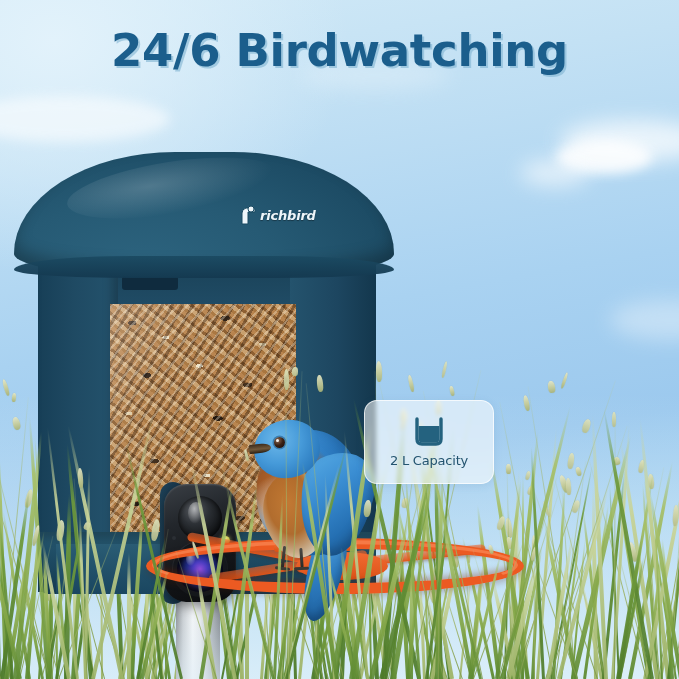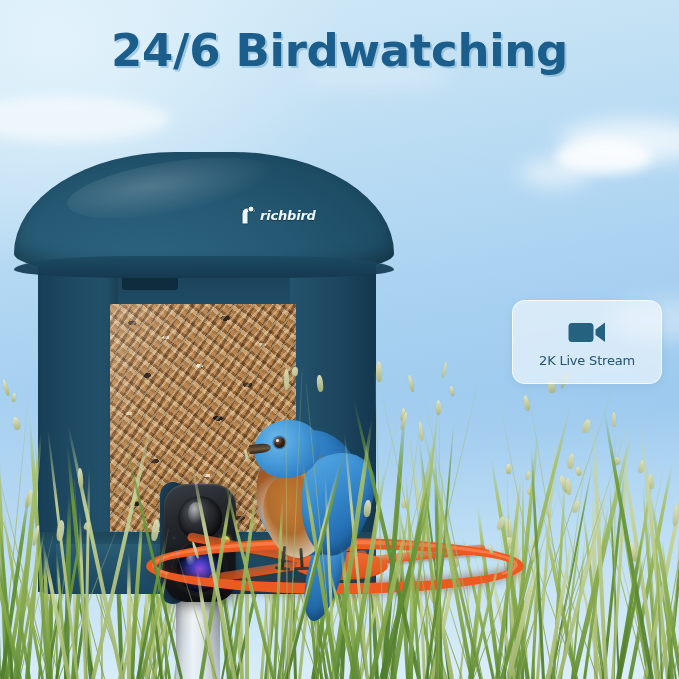--- a/index.html
+++ b/index.html
@@ -654,26 +654,26 @@
       <div class="stalk" style="left: 87.2958px; height: 201.268px; transform: rotate(-3.81501deg); opacity: 0.874;"></div>
       <div class="seedhead" style="width: 4.69817px; height: 20.1824px; left: 78.251px; bottom: 190.731px; position: absolute; transform: rotate(-3.81501deg); opacity: 0.92;"></div>
       <div class="blade" style="left: 469.543px; width: 4.12303px; height: 173.031px; transform: rotate(-10.3157deg); opacity: 0.92;"></div>
       <div class="stalk" style="left: 472.543px; height: 165.892px; transform: rotate(20.0019deg); opacity: 0.874;"></div>
       <div class="seedhead s2" style="width: 5.71852px; height: 14.2511px; left: 498.055px; bottom: 148.76px; position: absolute; transform: rotate(20.0019deg); opacity: 0.92;"></div>
     </div>
 
   <div class="badges">
 
 
-    <div class="badge wide" style="left:148px;top:0;">
+
+    <div class="badge" style="left:0;top:100px;">
       <span class="badge-icon">
-        <svg width="40" height="26" viewBox="0 0 40 26">
-          <rect x="1.5" y="4" width="25" height="19" rx="3.5" fill="#24627f"></rect>
-          <path d="M28.5 10.5 L38 3.5 L38 23 L28.5 16 Z" fill="#24627f"></path>
+        <svg width="34" height="30" viewBox="0 0 34 30">
+          <path d="M5 2 L5 22 Q5 27 10 27 L24 27 Q29 27 29 22 L29 2" stroke="#24627f" stroke-width="3.4" fill="none" stroke-linecap="round"></path>
+          <path d="M6.7 9 L27.3 9 L27.3 22 Q27.3 25.4 24 25.4 L10 25.4 Q6.7 25.4 6.7 22 Z" fill="#24627f"></path>
         </svg>
       </span>
-      <span class="badge-label">2K Live Stream</span>
+      <span class="badge-label">2 L Capacity</span>
     </div>
-
 
 
   </div>
 </div>
 
 </body></html>

